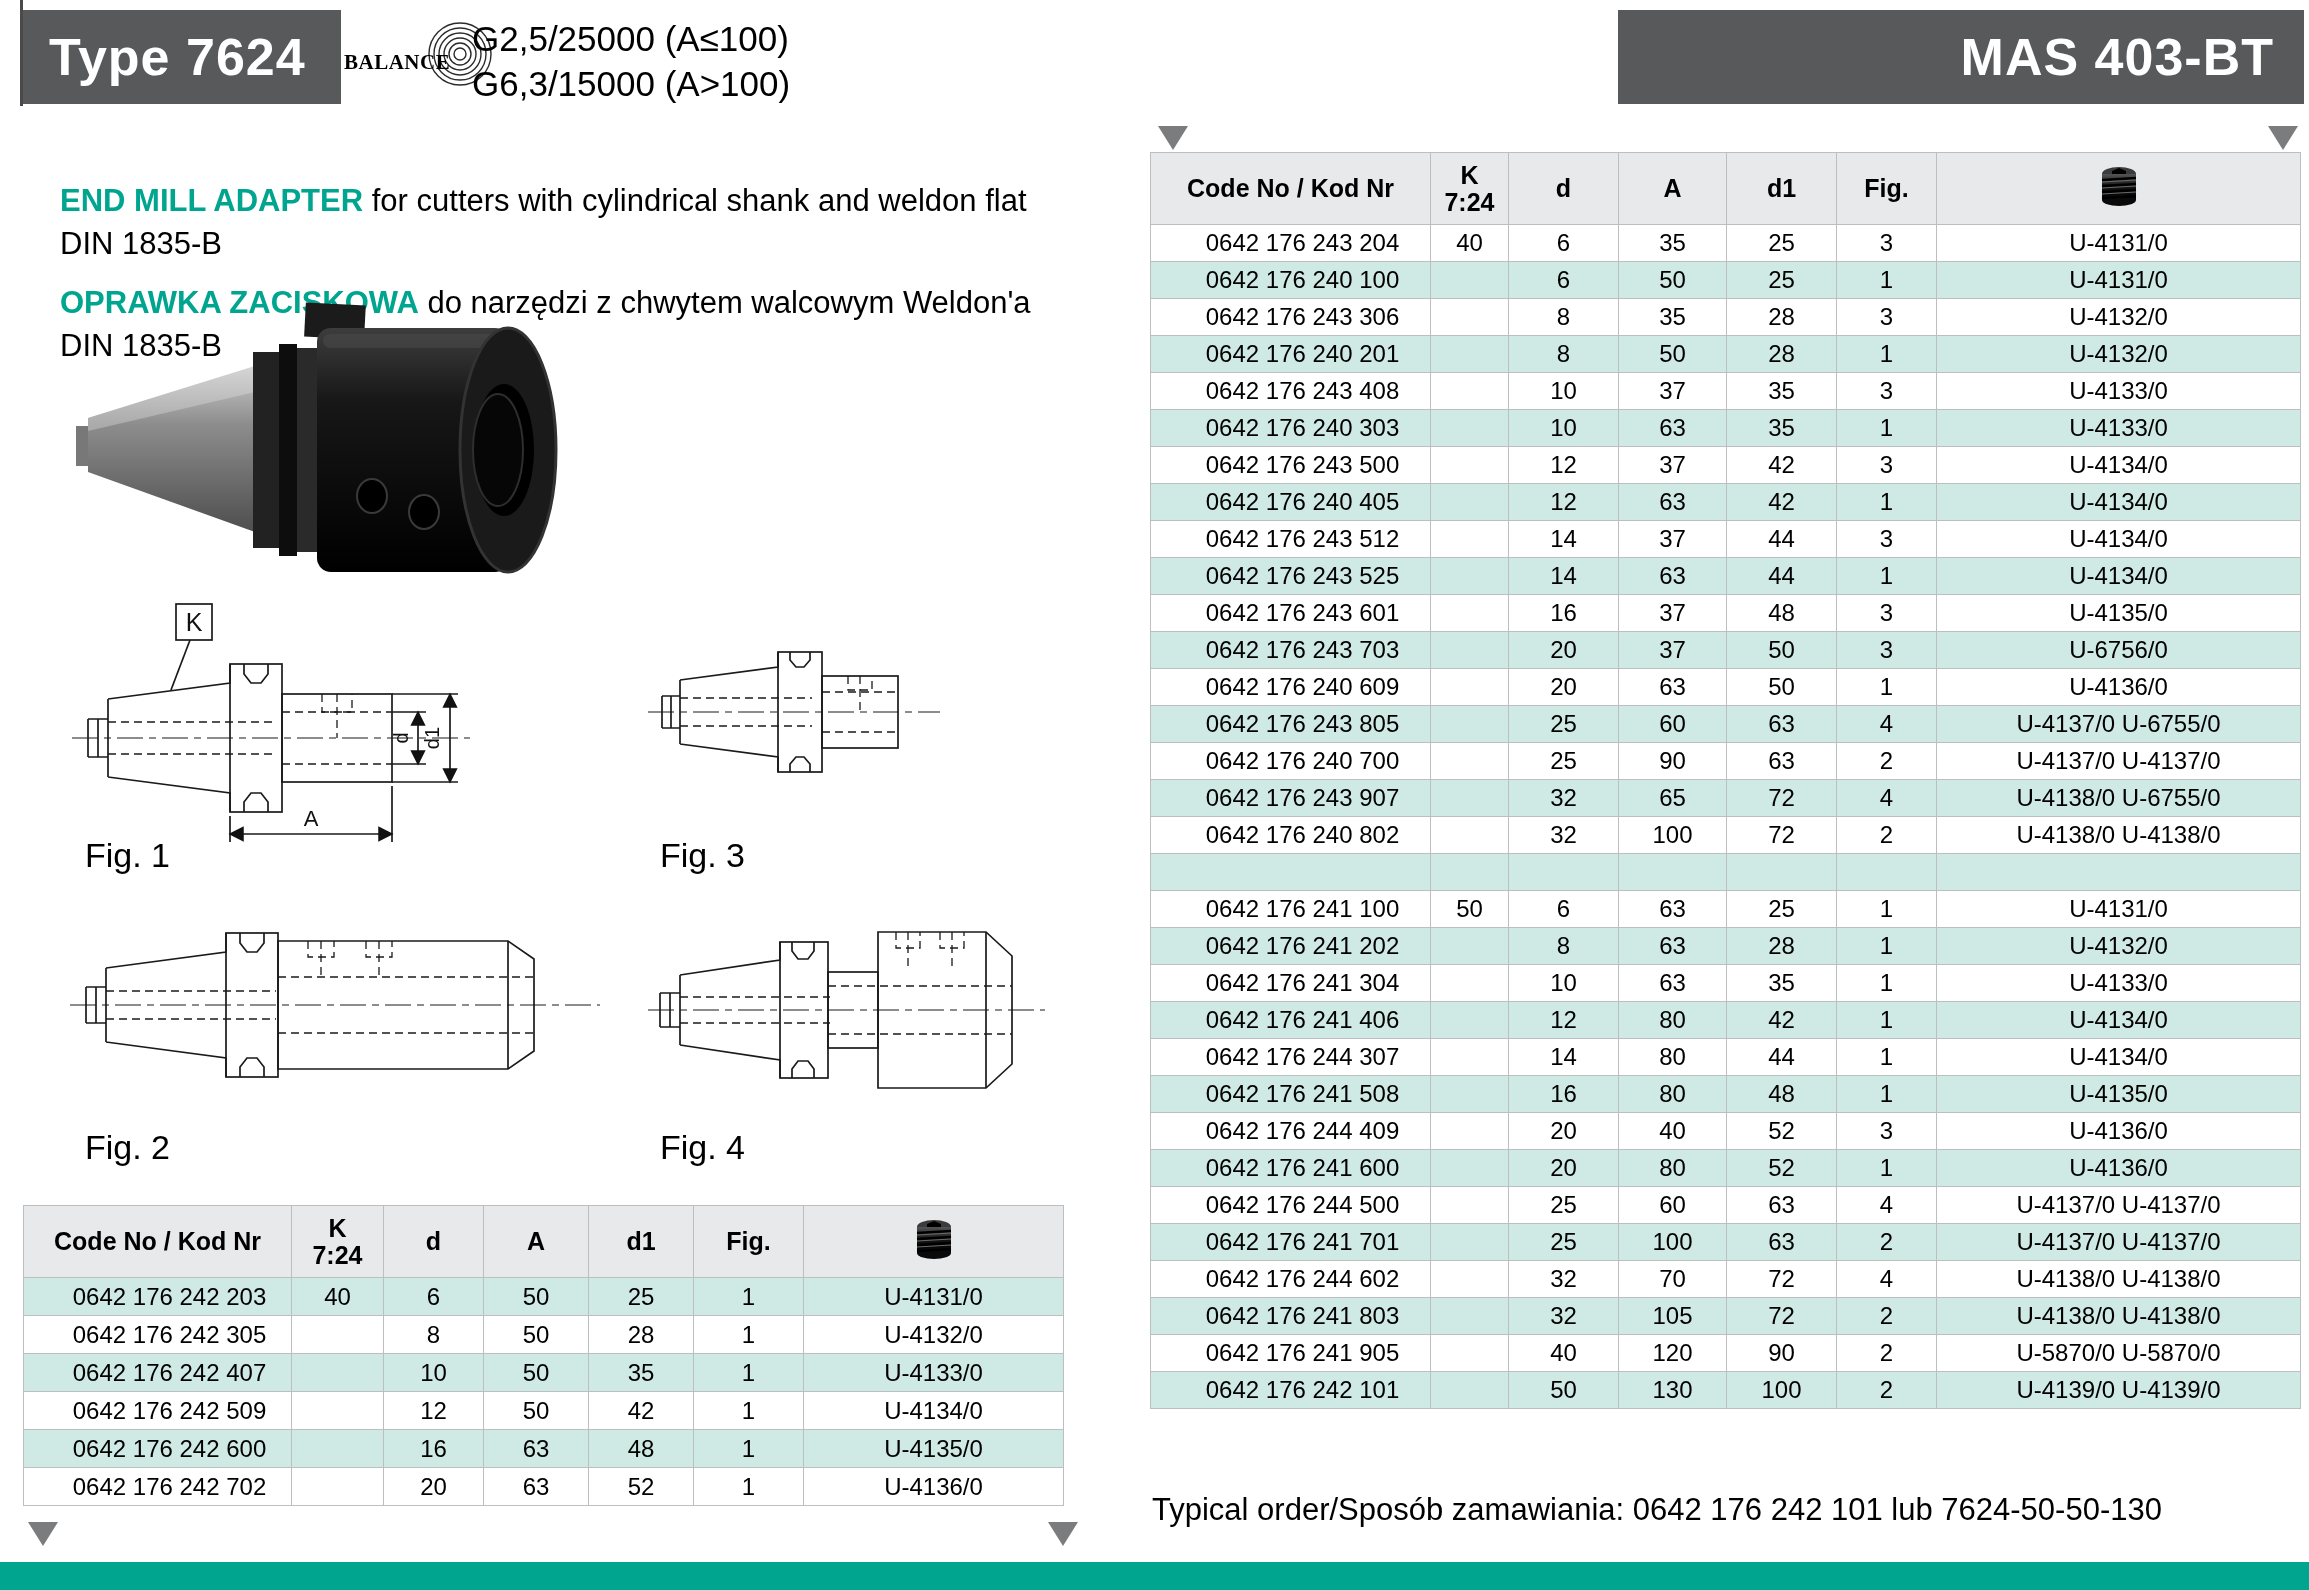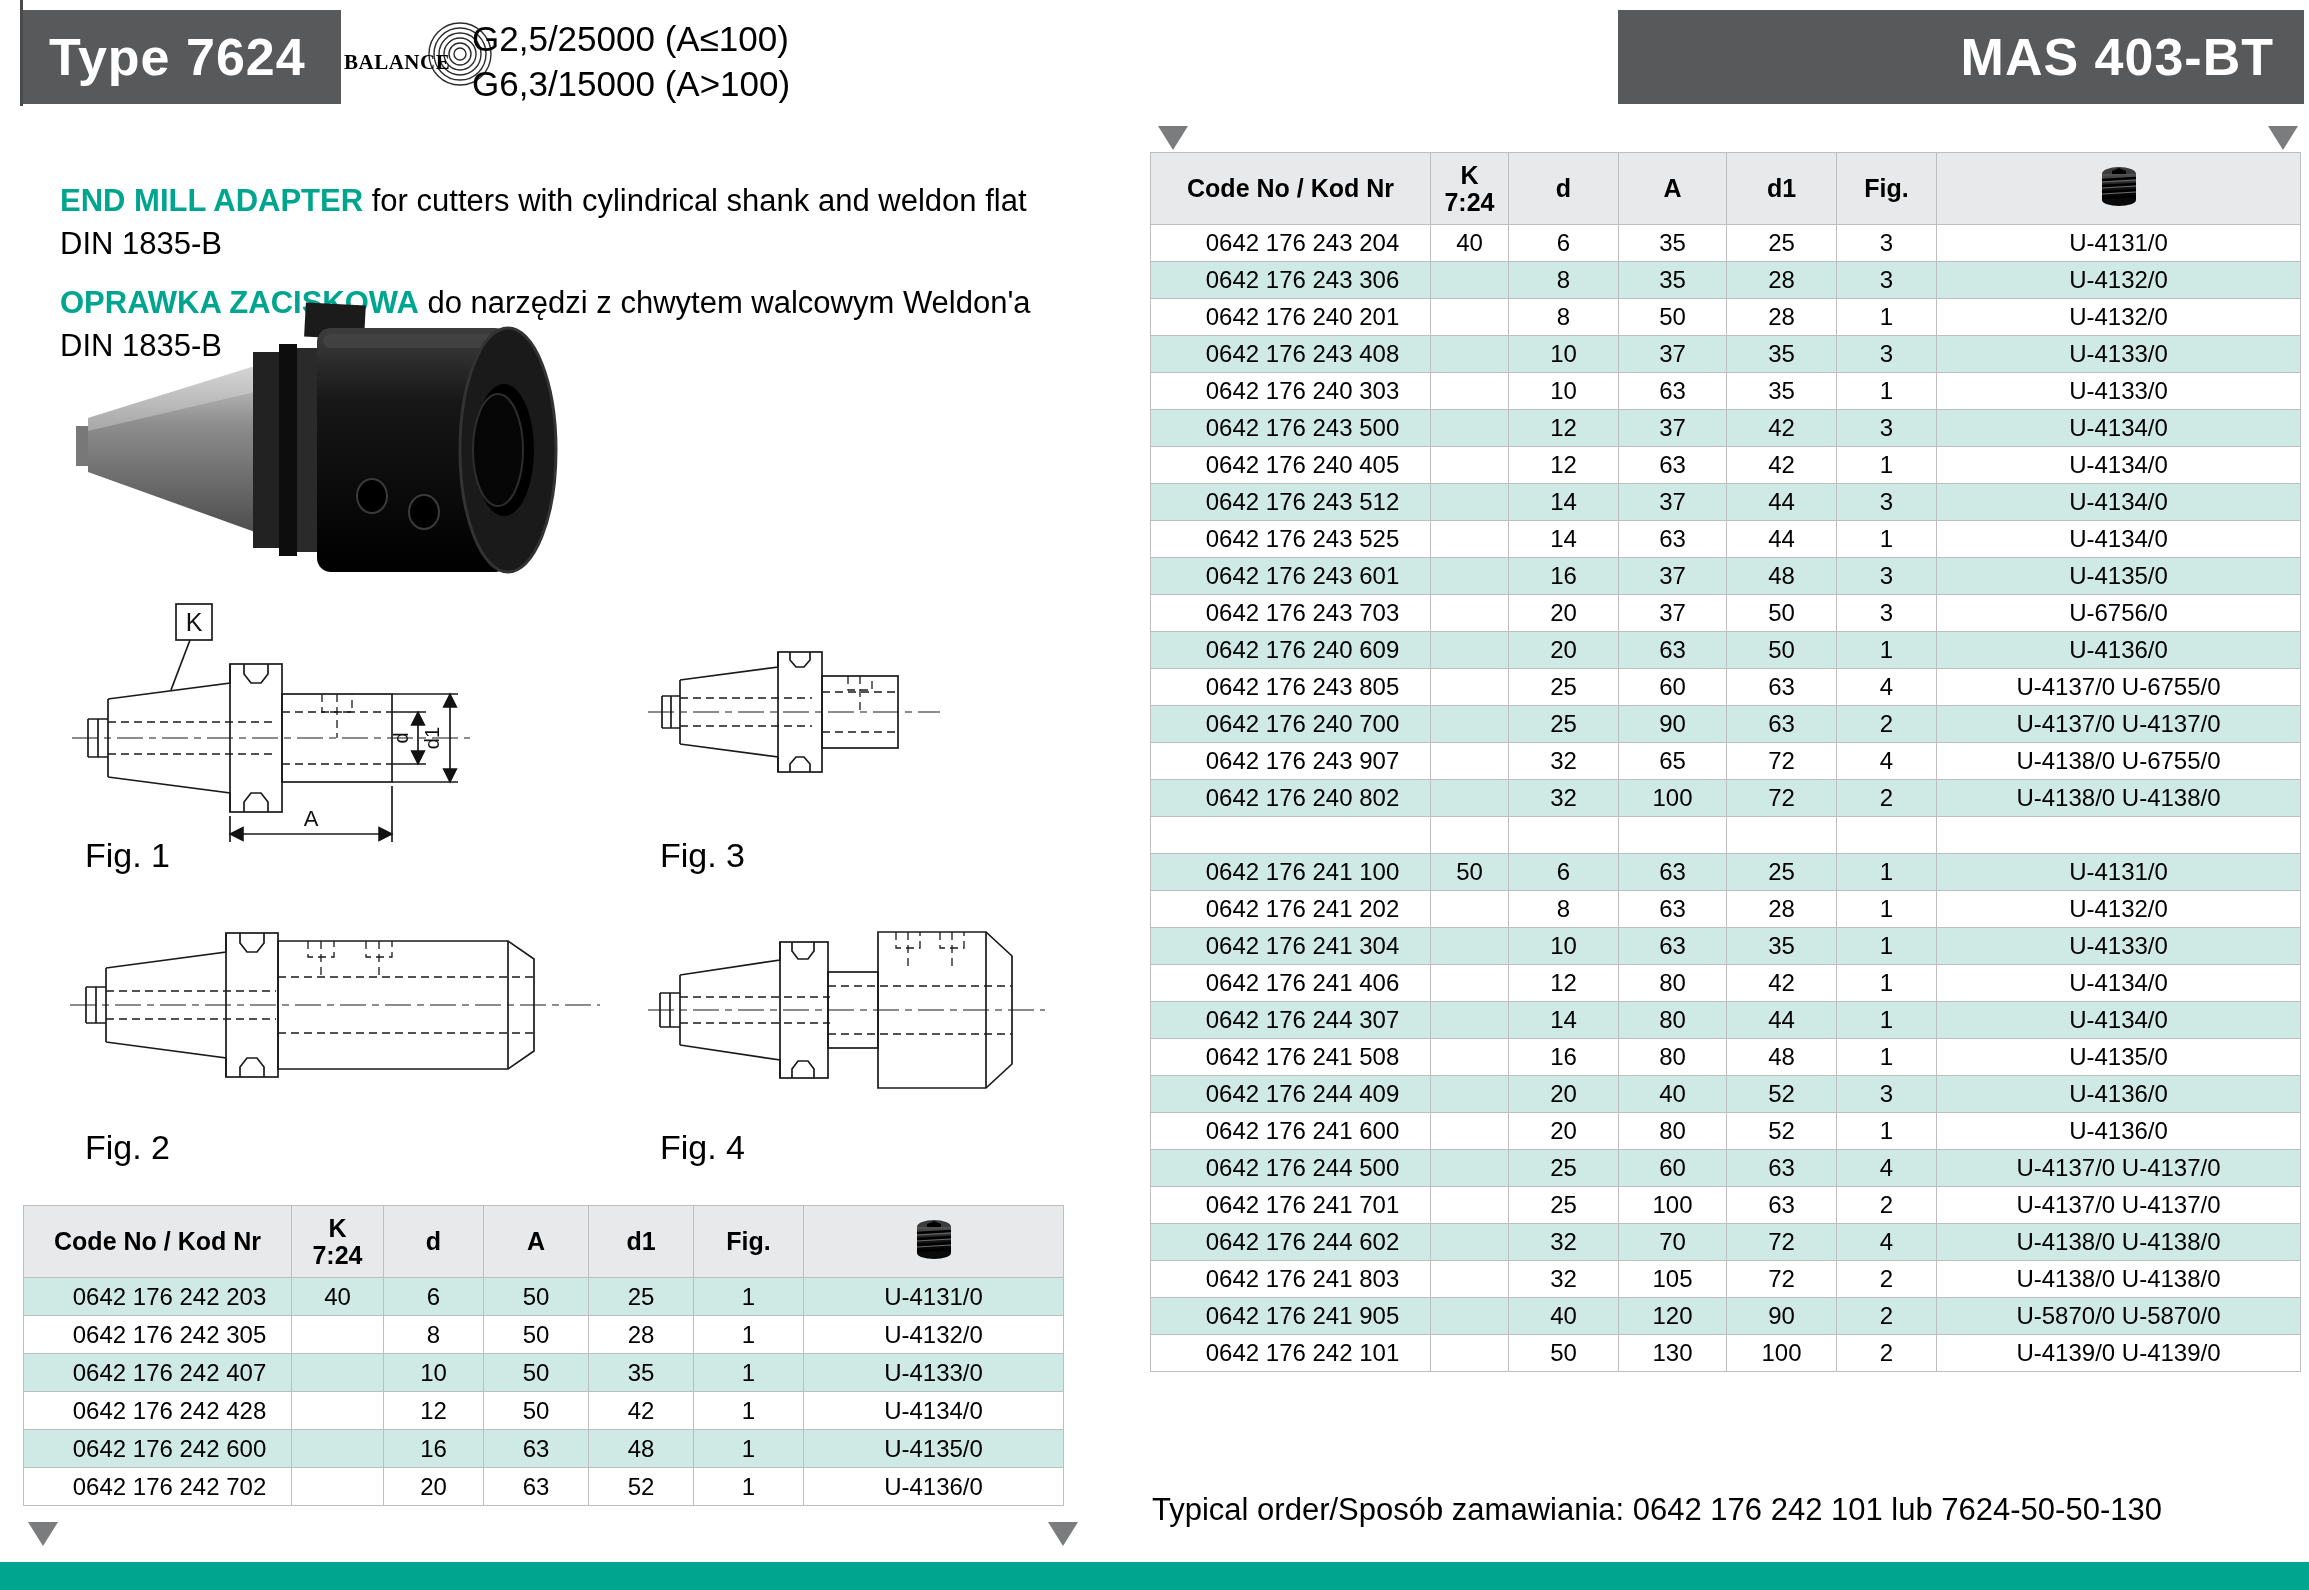--- a/index.html
+++ b/index.html
@@ -283,21 +283,21 @@
       <tr>
         <td class="code">0642 176 242 407</td>
         <td></td>
         <td>10</td>
         <td>50</td>
         <td>35</td>
         <td>1</td>
         <td>U-4133/0</td>
       </tr>
       <tr>
-        <td class="code">0642 176 242 428</td>
+        <td class="code">0642 176 242 509</td>
         <td></td>
         <td>12</td>
         <td>50</td>
         <td>42</td>
         <td>1</td>
         <td>U-4134/0</td>
       </tr>
       <tr>
         <td class="code">0642 176 242 600</td>
         <td></td>
@@ -365,20 +365,29 @@
       <tr>
         <td class="code">0642 176 243 204</td>
         <td>40</td>
         <td>6</td>
         <td>35</td>
         <td>25</td>
         <td>3</td>
         <td>U-4131/0</td>
       </tr>
       <tr>
+        <td class="code">0642 176 240 100</td>
+        <td></td>
+        <td>6</td>
+        <td>50</td>
+        <td>25</td>
+        <td>1</td>
+        <td>U-4131/0</td>
+      </tr>
+      <tr>
         <td class="code">0642 176 243 306</td>
         <td></td>
         <td>8</td>
         <td>35</td>
         <td>28</td>
         <td>3</td>
         <td>U-4132/0</td>
       </tr>
       <tr>
         <td class="code">0642 176 240 201</td>

